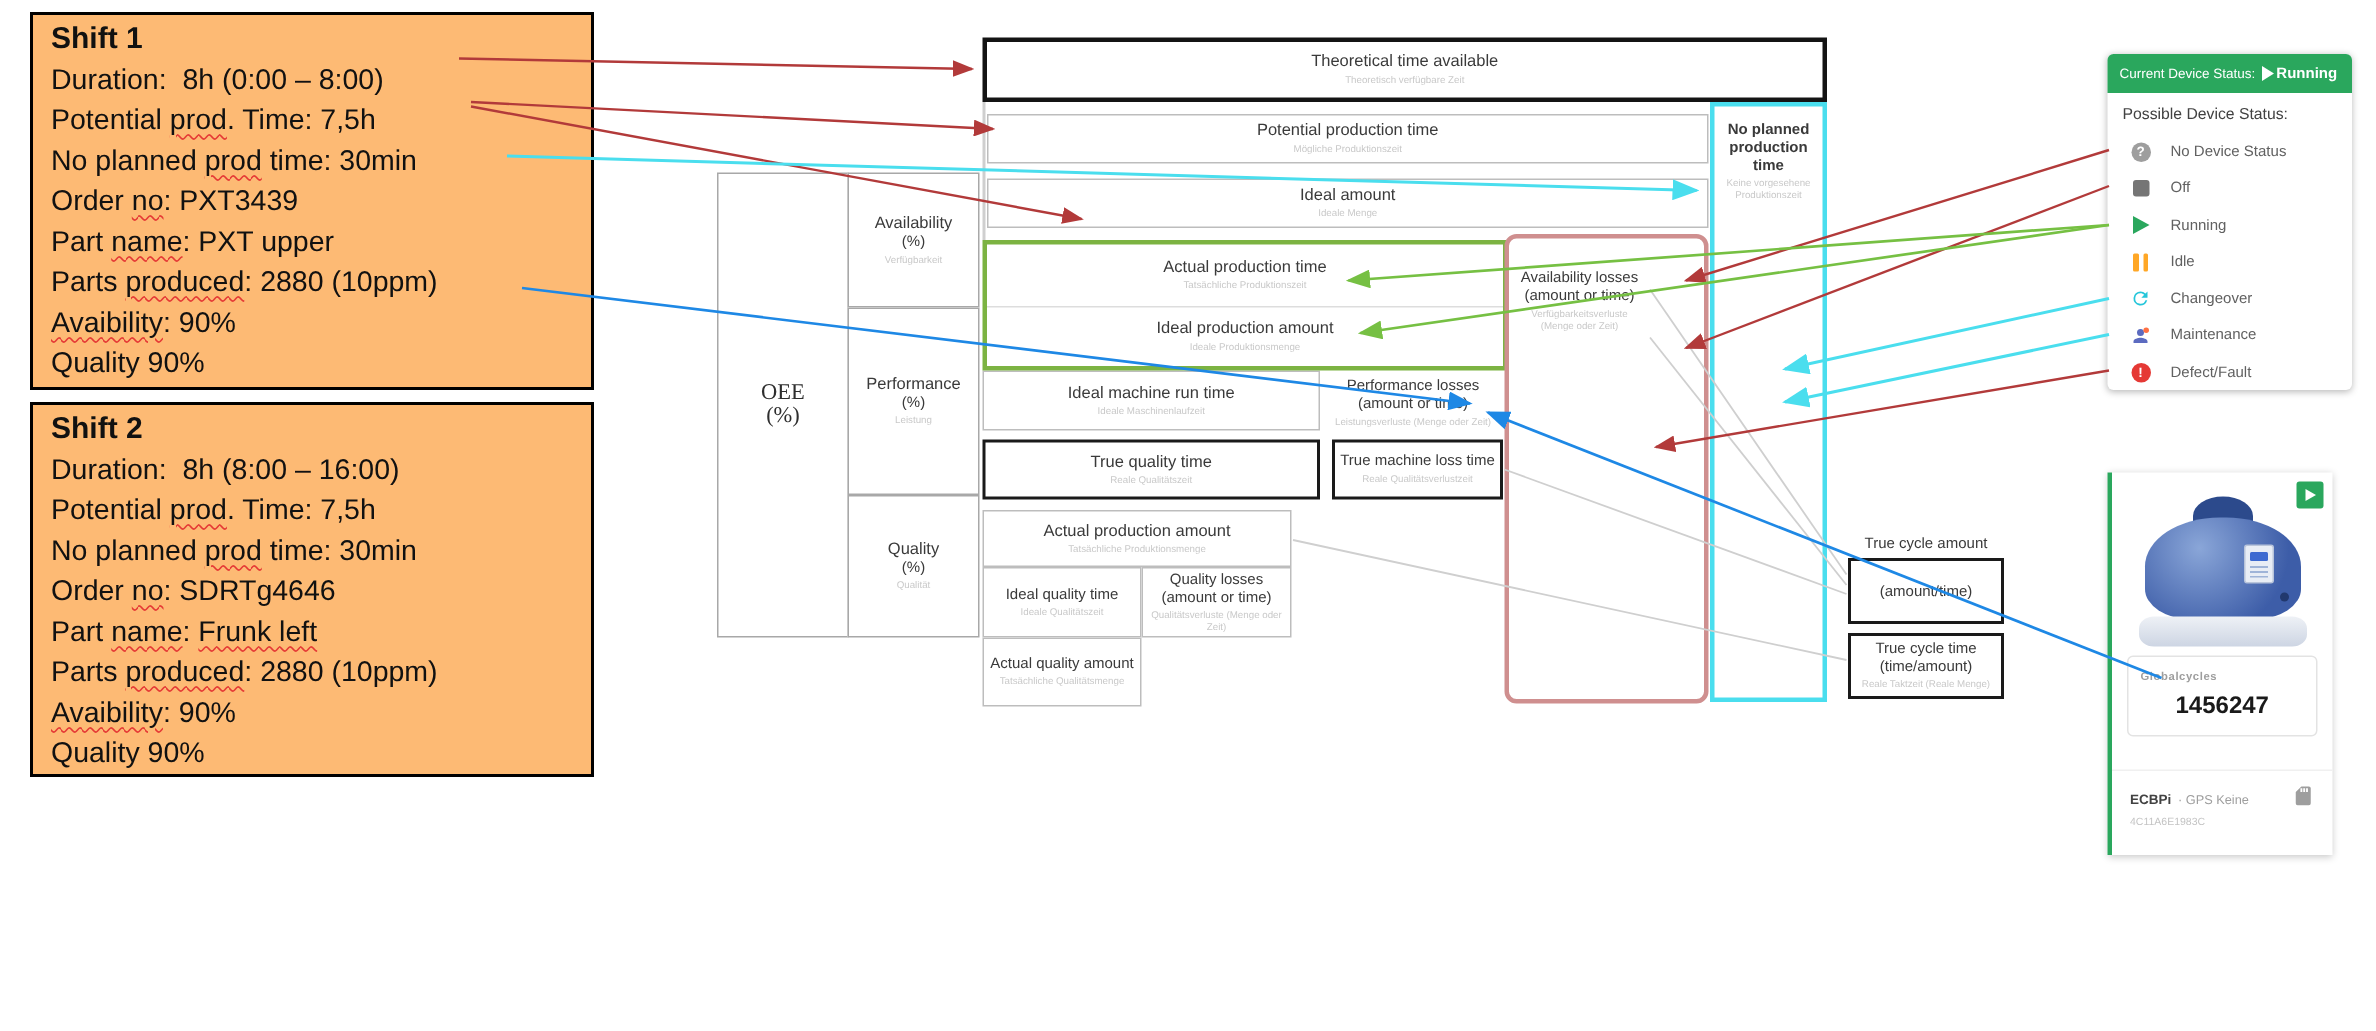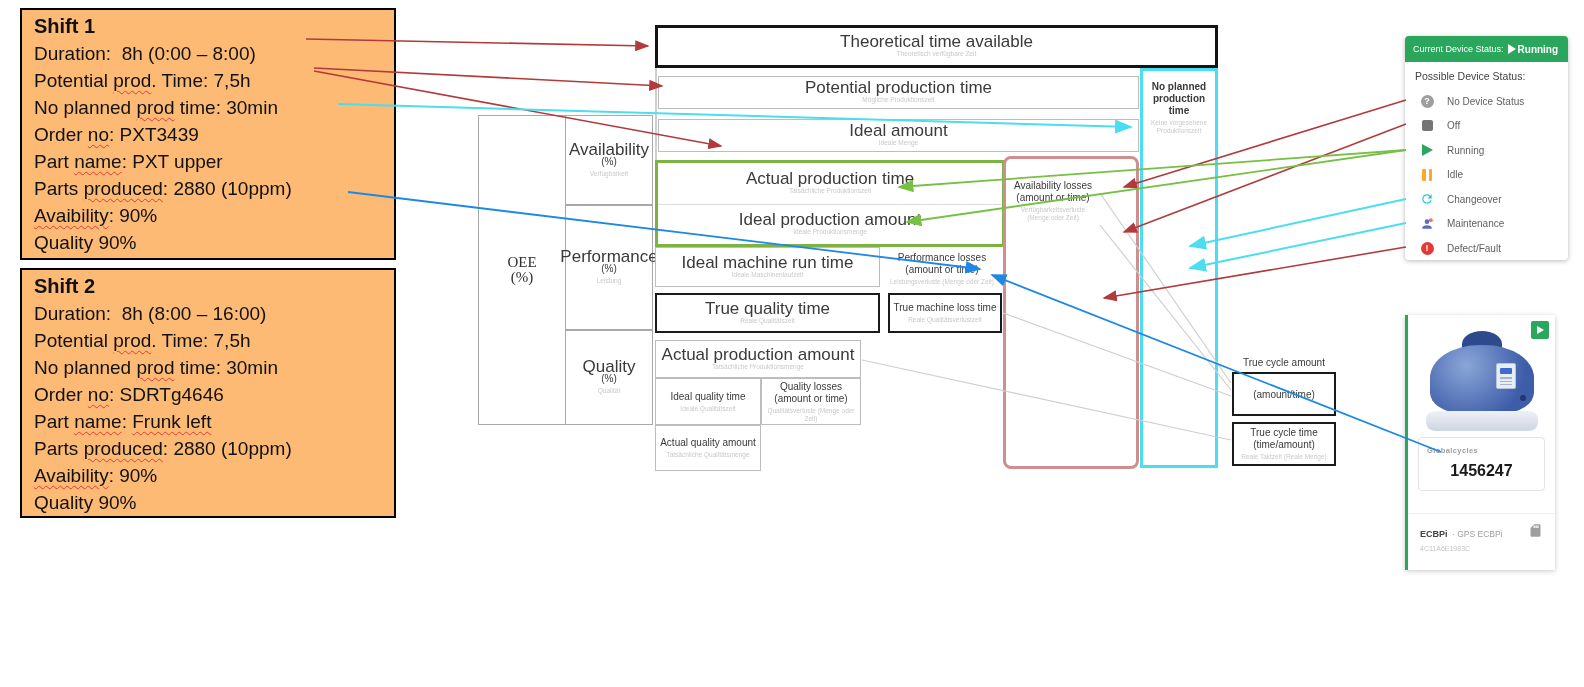--- a/index.html
+++ b/index.html
@@ -12,21 +12,21 @@
   .shift-title { font-weight:bold; font-size:20px; }
   .shift-line { white-space:pre-wrap; }
   .sq { text-decoration:underline wavy var(--squiggle-red,#e53935) 1px; text-underline-offset:3px; }
 
   
   .box { position:absolute; background:#fff; display:flex; flex-direction:column; align-items:center;
          justify-content:center; text-align:center; z-index:2; }
   .b-thin  { border:1px solid #bdbdbd; }
   .b-thick { border:3px solid #141414; }
   .b-dark  { border:2px solid #1a1a1a; }
-  .lab    { font-size:17px; color:#3a3a3a; line-height:13px; }
+  .lab    { font-size:11px; color:#3a3a3a; line-height:13px; }
   .lab-sm { font-size:10px; color:#3a3a3a; line-height:12px; }
   .sub    { font-size:6.5px; color:#c9c9c9; line-height:8px; margin-top:2px; padding:0 3px; }
   .cell   { border:1px solid #a8a8a8; }
   .lab-serif { font-family:"Liberation Serif", serif; font-size:15px; color:#2e2e2e; line-height:15px; }
   .transparent { background:transparent; }
   .green-outline { position:absolute; border:3px solid var(--diagram-green,#7cb342); background:transparent;
                    z-index:3; pointer-events:none; }
   .salmon-outline { position:absolute; border:3px solid var(--salmon,#cf8f8f); border-radius:8px;
                     background:transparent; z-index:3; pointer-events:none; }
   .cyan-col { border:3px solid var(--cyan,#4adeee); justify-content:flex-start; padding-top:10px; z-index:2; }
@@ -304,21 +304,21 @@
       <div class="m-base"></div>
     </div>
     <div class="counter-box">
       <div class="counter-label">Globalcycles</div>
       <div class="counter-value">1456247</div>
     </div>
     <div class="card-footer">
       <div>
         <div>
           <span class="vendor-name">ECBPi</span>
-          <span class="vendor-suffix">· GPS ECBPi</span>
+          <span class="vendor-suffix">· GPS Keine</span>
         </div>
         <div class="serial">4C11A6E1983C</div>
       </div>
       <span style="cursor:pointer;">
         <svg width="15" height="15" viewBox="0 0 24 24">
             <path fill="#9e9e9e" d="M18 2h-8L4 8v12a2 2 0 0 0 2 2h12a2 2 0 0 0 2-2V4a2 2 0 0 0-2-2zm-7 6H9V4h2v4zm3 0h-2V4h2v4zm3 0h-2V4h2v4z"></path>
           </svg>
       </span>
     </div>
   </div>

